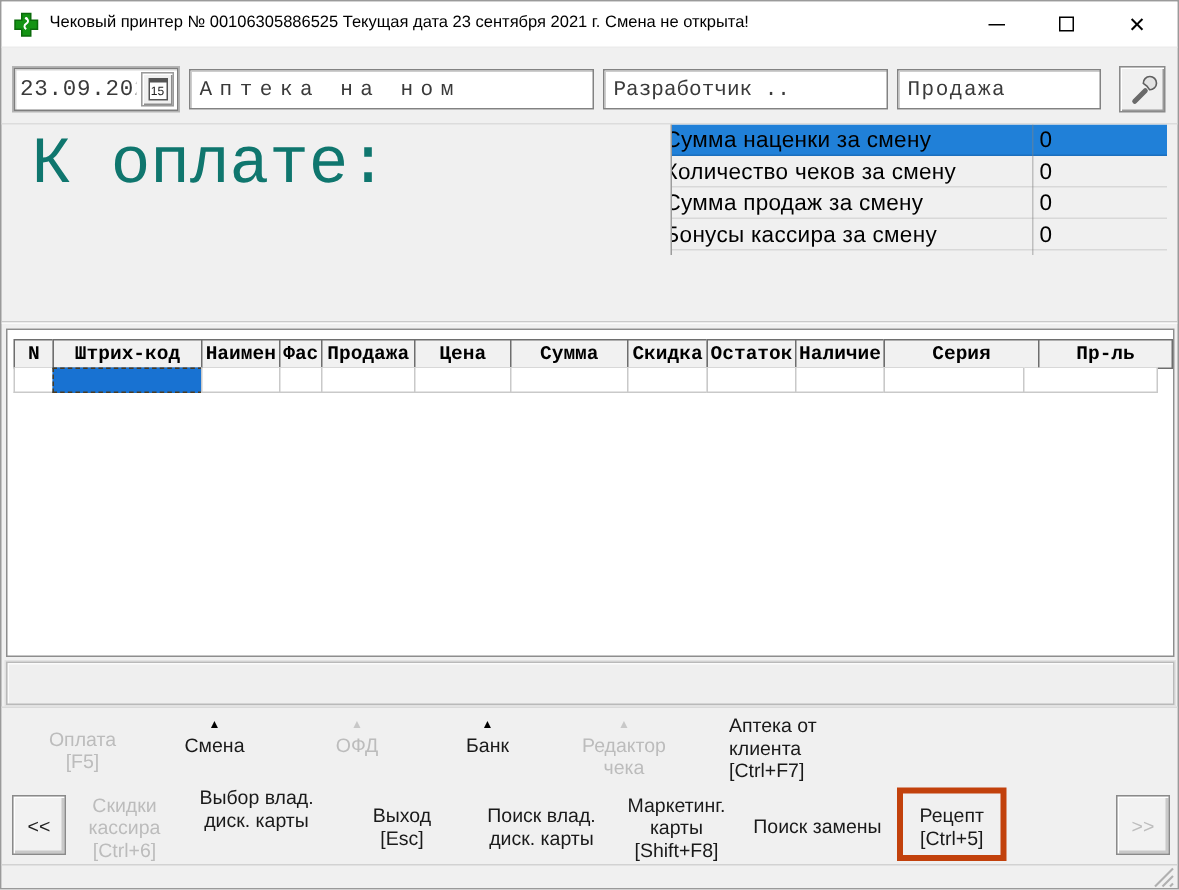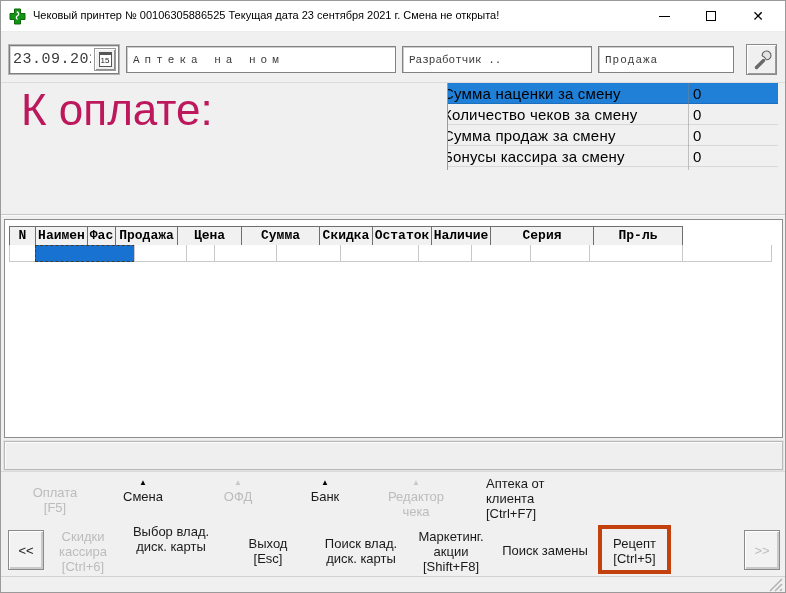--- a/index.html
+++ b/index.html
@@ -20,30 +20,30 @@
   .toolbar{position:absolute;left:0;top:31px;right:0;height:51px;background:#f0f0f0;border-bottom:1px solid #dcdcdc;}
   .datefield{position:absolute;left:8px;top:13px;width:110px;height:29px;background:#fff;
              border:1px solid #7e7e7e;box-shadow:0 0 0 1px #b4b4b4, inset 1px 1px 0 #d6d6d6;}
   .dateinput{position:absolute;left:3px;top:2px;width:78px;height:23px;border:none;outline:none;background:transparent;
              font-family:"Liberation Mono","DejaVu Sans Mono",monospace;font-size:15px;color:#3a3a3a;padding:0;letter-spacing:0.5px;}
   .calbtn{position:absolute;right:2px;top:2px;width:22px;height:23px;padding:0;background:#f0f0f0;border:1px solid #9a9a9a;
           box-shadow:inset 1px 1px 0 #fff, inset -1px -1px 0 #8d8d8d;display:flex;align-items:center;justify-content:center;}
   .calicon{display:block;width:13px;height:15px;background:#fff;border:1px solid #555;border-top:3px solid #555;
            font-size:8px;line-height:11px;text-align:center;color:#222;}
   .fld{position:absolute;top:14px;height:27px;background:#fff;border:1px solid #828282;box-shadow:inset 1px 1px 0 #cdcdcd;
-       font-family:"Liberation Mono","DejaVu Sans Mono",monospace;font-size:11px;color:#3a3a3a;padding:0 6px;outline:none;}
+       font-family:"Liberation Mono","DejaVu Sans Mono",monospace;font-size:14px;color:#3a3a3a;padding:0 6px;outline:none;}
   .f1{left:125px;width:270px;letter-spacing:5px;}
   .f2{left:401px;width:190px;letter-spacing:0px;}
   .f3{left:597px;width:136px;letter-spacing:1px;}
   .wrenchbtn{position:absolute;left:745px;top:12px;width:31px;height:31px;padding:0;background:#f0f0f0;border:1px solid #8a8a8a;
              box-shadow:inset 1px 1px 0 #fff, inset -1px -1px 0 #9a9a9a;display:flex;align-items:center;justify-content:center;}
 
   
   .main{position:absolute;left:0;top:82px;right:0;height:131px;}
-  .payment{position:absolute;left:20px;top:2px;font-family:Liberation Sans, sans-serif;font-size:44px;color:#be185d;}
+  .payment{position:absolute;left:20px;top:2px;font-family:Liberation Mono, monospace;font-size:44px;color:#0f766e;}
   .stats{position:absolute;left:446px;top:0;width:331px;height:87px;border-left:1px solid #9c9c9c;overflow:hidden;
          font-size:15px;color:#000;}
   .stats::after{content:'';position:absolute;left:240px;top:0;bottom:0;width:1px;background:rgba(130,130,130,.45);}
   .srow{position:relative;height:21px;line-height:21px;border-bottom:1px solid #d8d8d8;white-space:nowrap;overflow:hidden;}
   .srow.sel{background:#2080d8;border-bottom-color:#1b6fbe;}
   .slabel{position:absolute;left:-5px;letter-spacing:0.2px;}
   .sval{position:absolute;left:245px;}
   .split{position:absolute;left:0;top:213px;right:0;height:2px;border-top:1px solid #c9c9c9;border-bottom:1px solid #fafafa;}
 
   
@@ -139,20 +139,21 @@
         <span class="slabel">Бонусы кассира за смену</span>
         <span class="sval">0</span>
       </div>
     </div>
   </div>
   <div class="split"></div>
 
   <div class="gridpanel">
     <div class="gh">
       <span class="ghc" style="width:27px">N</span>
+      <span class="ghc" style="width:100px">Штрих-код</span>
       <span class="ghc" style="width:53px">Наимен</span>
       <span class="ghc" style="width:29px">Фас</span>
       <span class="ghc" style="width:63px">Продажа</span>
       <span class="ghc" style="width:65px">Цена</span>
       <span class="ghc" style="width:79px">Сумма</span>
       <span class="ghc" style="width:54px">Скидка</span>
       <span class="ghc" style="width:60px">Остаток</span>
       <span class="ghc" style="width:60px">Наличие</span>
       <span class="ghc" style="width:104px">Серия</span>
       <span class="ghc" style="width:90px">Пр-ль</span>
@@ -218,21 +219,21 @@
     <div class="act" style="left:232px;top:64px;width:70px;">
       <div>Выход</div>
       <div>[Esc]</div>
     </div>
     <div class="act" style="left:318px;top:64px;width:84px;">
       <div>Поиск влад.</div>
       <div>диск. карты</div>
     </div>
     <div class="act" style="left:407px;top:57px;width:86px;">
       <div>Маркетинг.</div>
-      <div>акции</div>
+      <div>карты</div>
       <div>[Shift+F8]</div>
     </div>
     <div class="act" style="left:498px;top:71px;width:92px;">
       <div>Поиск замены</div>
     </div>
 
     <div class="redbox">
       <div class="act">
         <div>Рецепт</div>
         <div>[Ctrl+5]</div>

